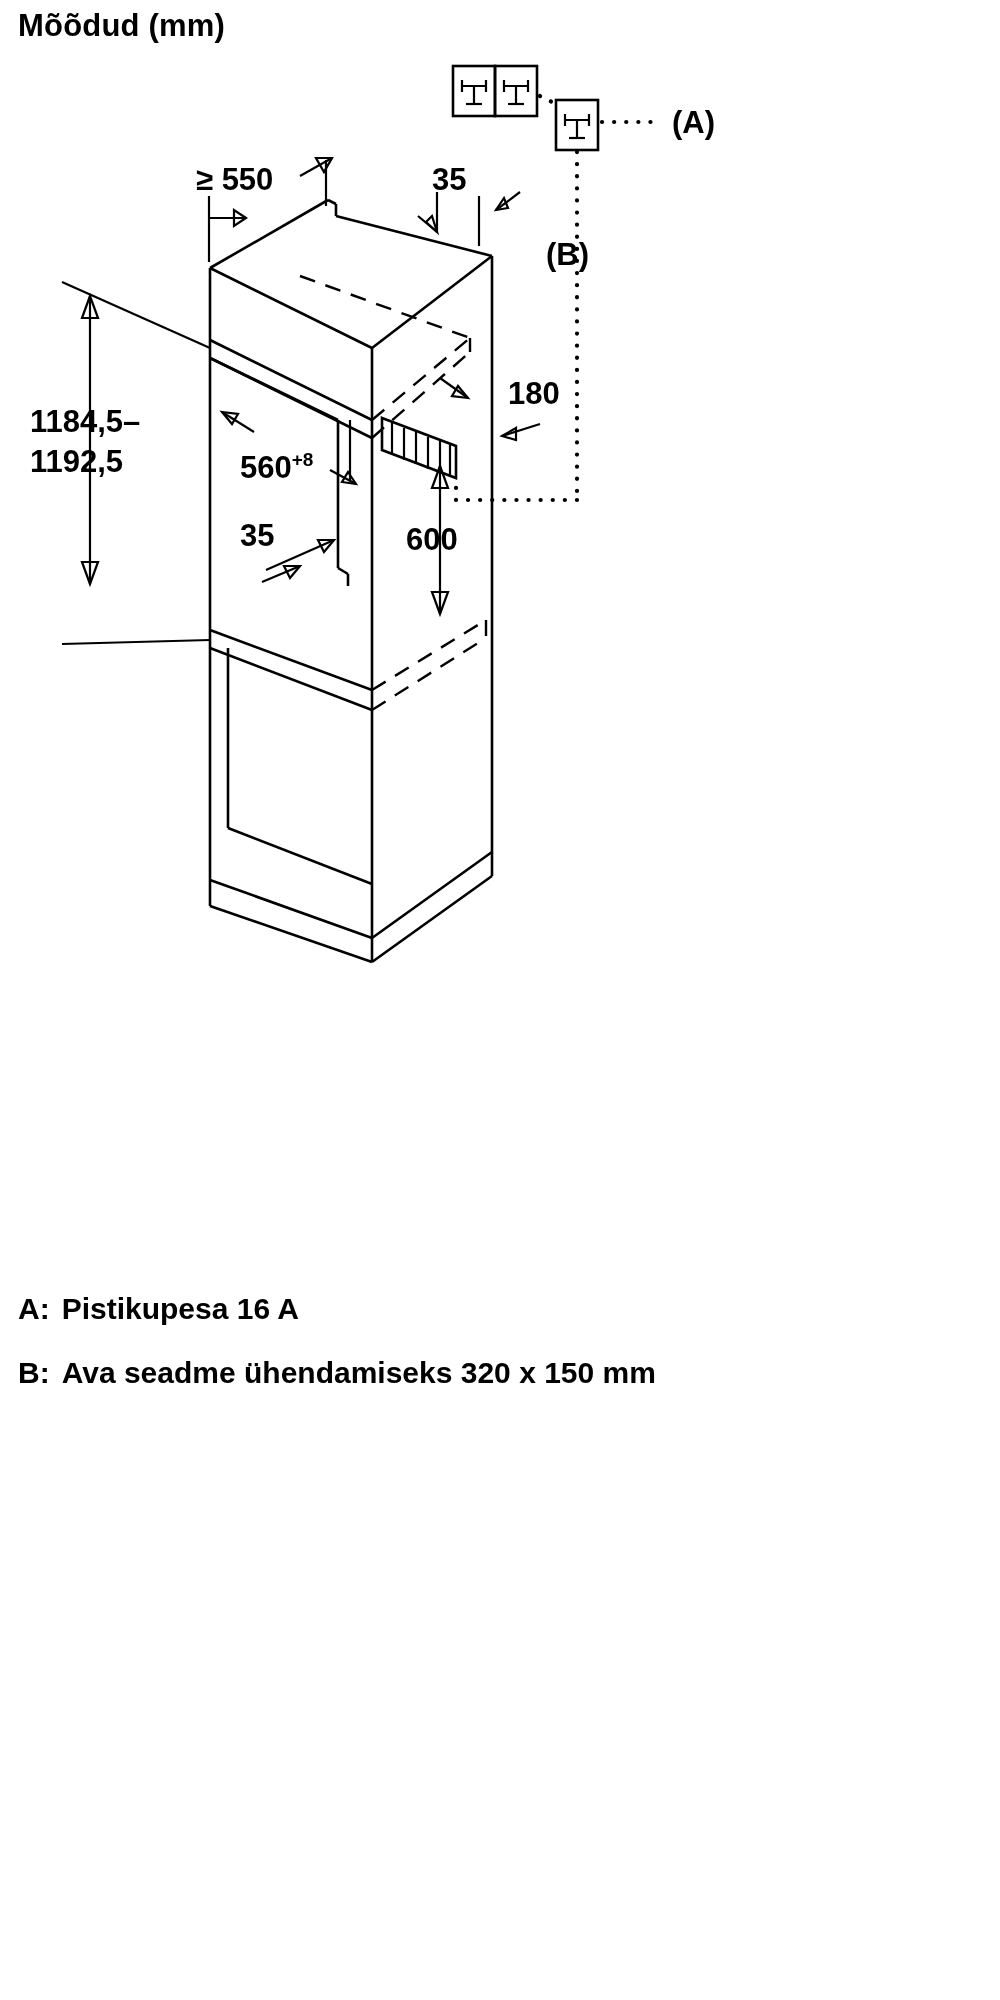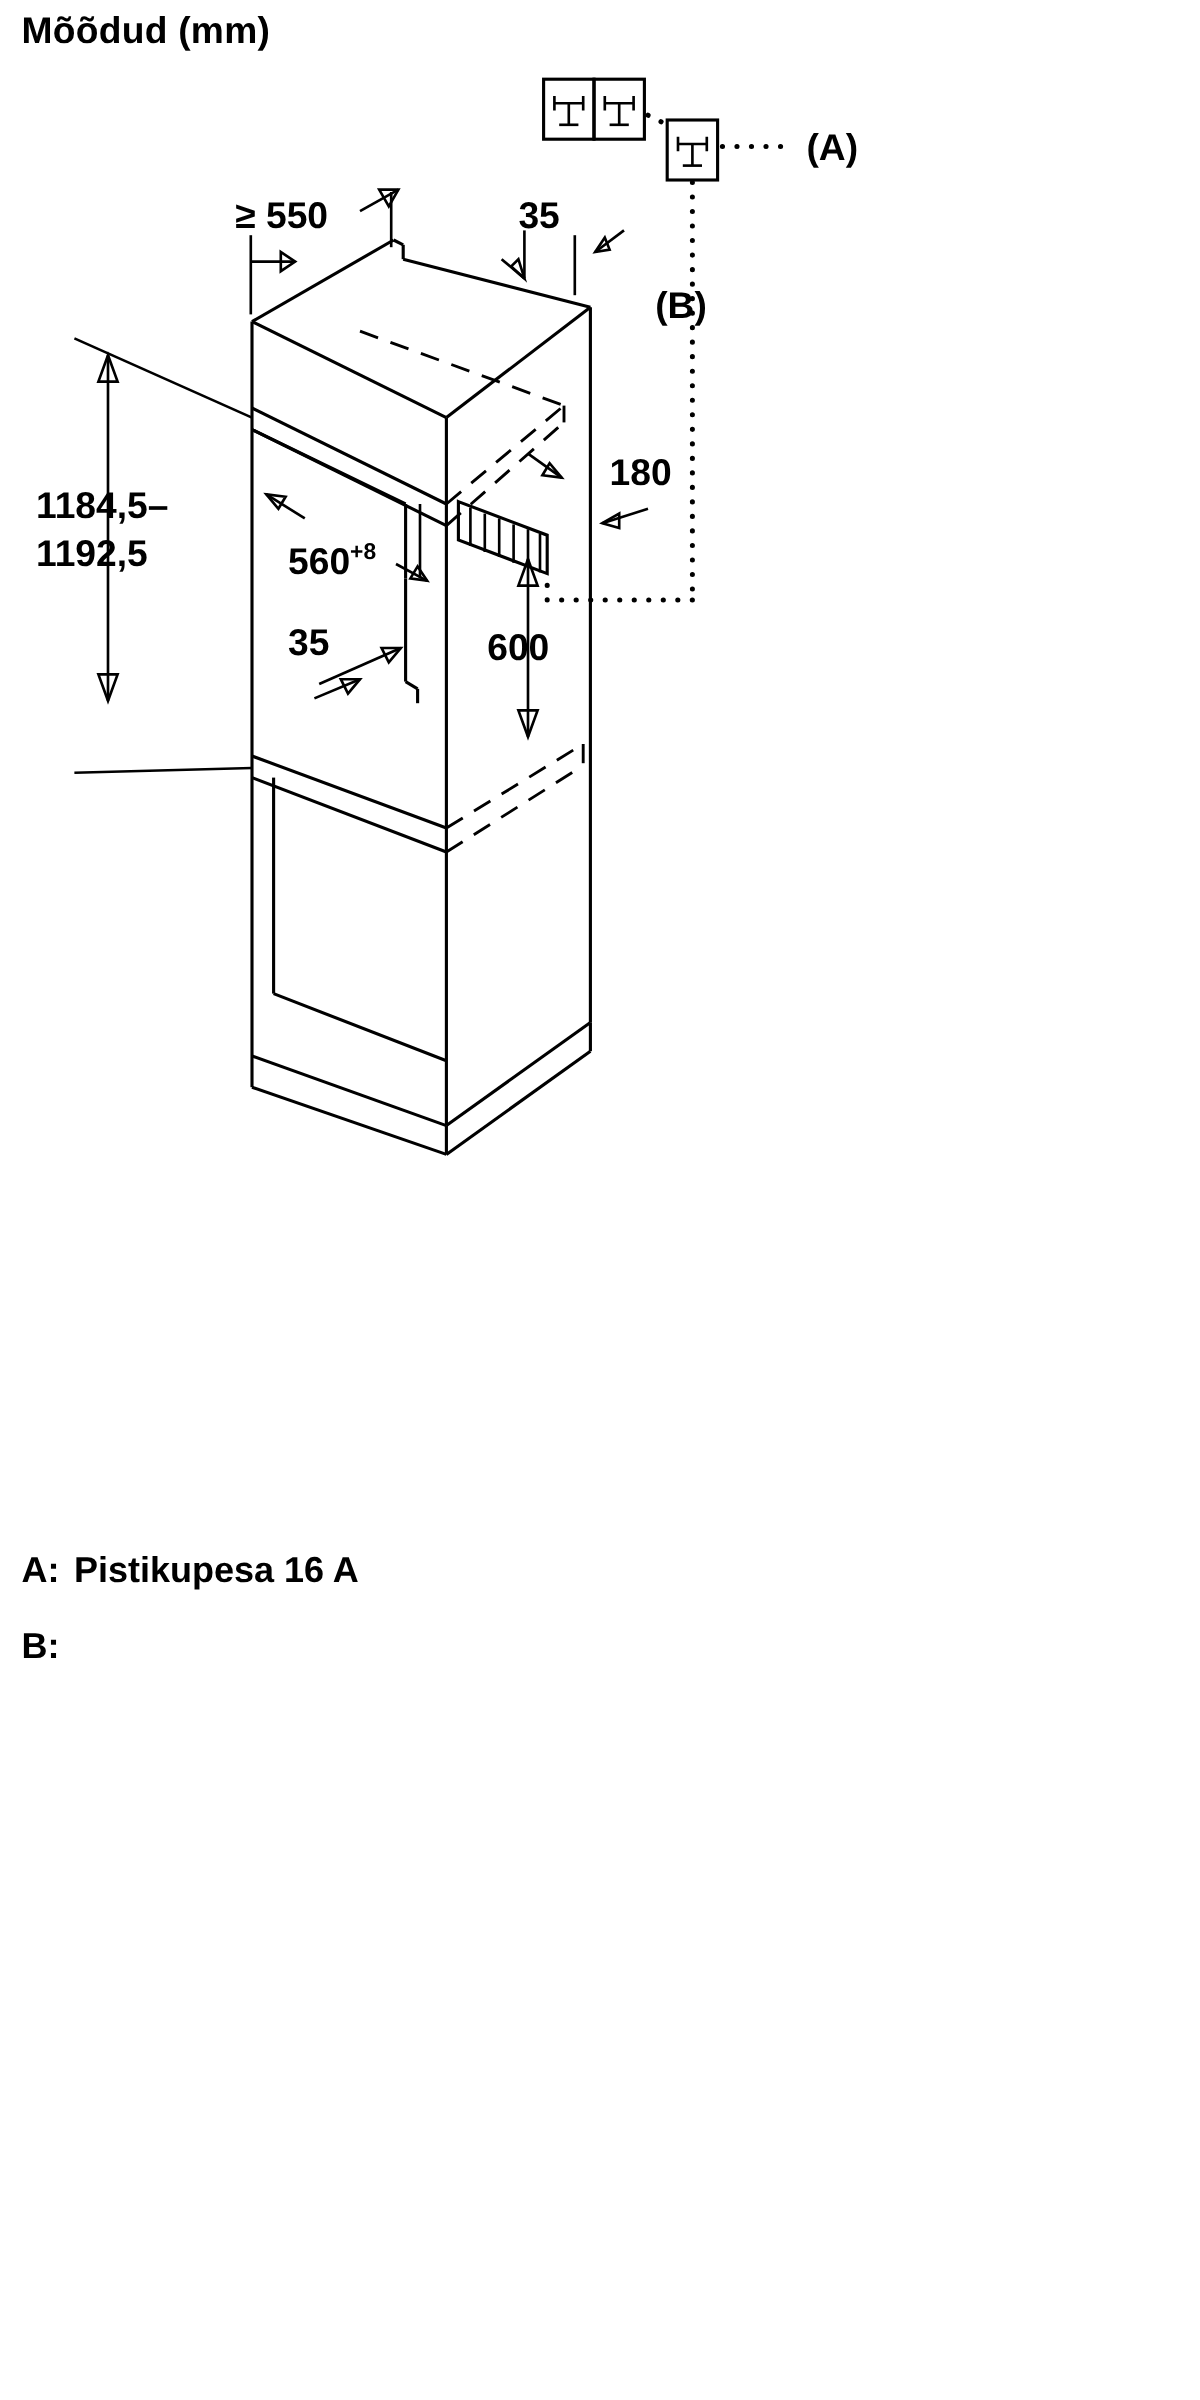--- a/index.html
+++ b/index.html
@@ -269,16 +269,17 @@
 
   </svg>
 
   <div class="legend">
     <div class="legend-row">
       <span class="legend-key">A:</span>
       <span class="legend-text">Pistikupesa 16 A</span>
     </div>
     <div class="legend-row">
       <span class="legend-key">B:</span>
+      <span class="legend-text">Ava seadme ühendamiseks 320 x 150 mm</span>
     </div>
   </div>
 
 </div>
 
 </body></html>

